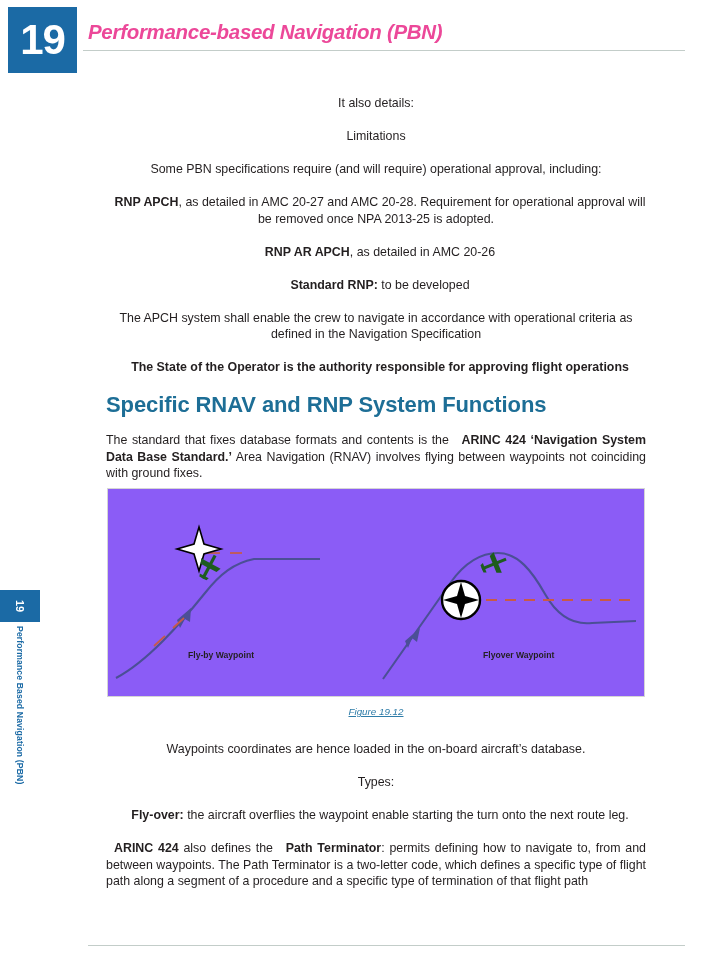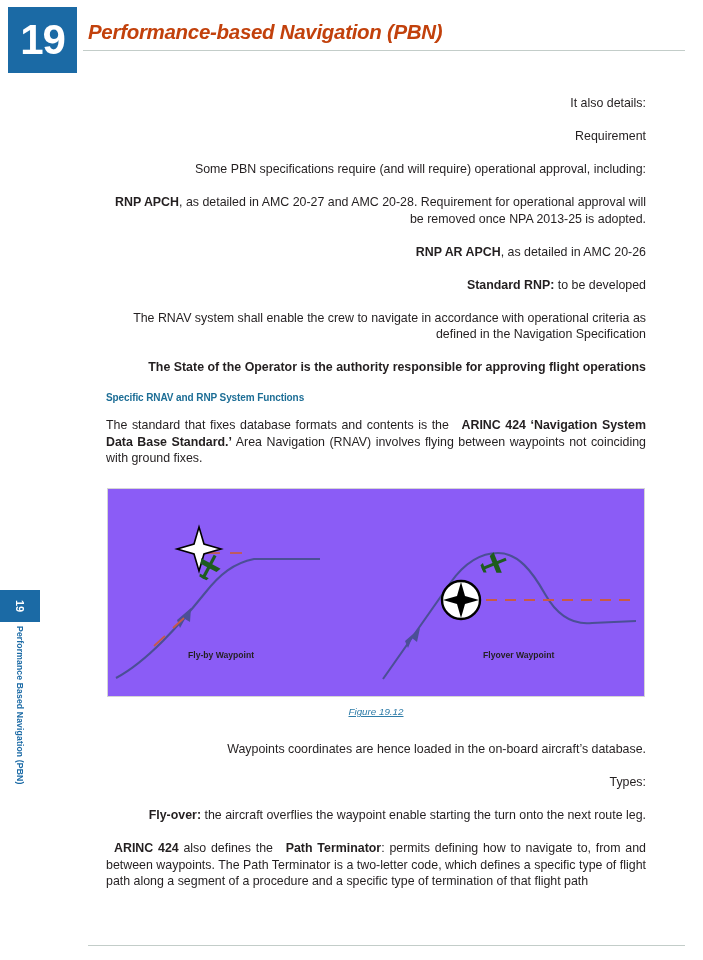--- a/index.html
+++ b/index.html
@@ -35,21 +35,21 @@
   }
 
   
   .running-head {
     position: absolute;
     left: 88px;
     top: 20px;
     font-size: 20.5px;
     font-style: italic;
     font-weight: bold;
-    color: #c2410c;
+    color: #ec4899;
     letter-spacing: -0.3px;
     font-family: "Liberation Sans", sans-serif;
     white-space: nowrap;
   }
   .header-rule {
     position: absolute;
     left: 83px;
     top: 50px;
     width: 602px;
     height: 1px;
@@ -106,31 +106,31 @@
     position: absolute;
     left: 106px;
     top: 95px;
     width: 540px;
   }
   p.body {
     margin: 0 0 16.5px 0;
     font-size: 12.4px;
     line-height: 16.5px;
     color: #231f20;
-    text-align: right;
+    text-align: center;
     font-family: "Liberation Sans", sans-serif;
   }
   p.justify {
     text-align: justify;
   }
   p.body b { font-weight: bold; margin-left: 8px; }
 
   h2.section-heading {
     margin: 6px 0 14px 0;
-    font-size: 10px;
+    font-size: 22px;
     font-weight: bold;
     color: #1d6e96;
     letter-spacing: -0.1px;
     font-family: "Liberation Sans", sans-serif;
   }
 
   
   .figure-wrap {
     position: absolute;
     left: 107px;
@@ -189,32 +189,32 @@
 
 <div class="side-tab-box">
   <div class="side-tab-num">19</div>
 </div>
 <div class="side-tab-label">Performance Based Navigation (PBN)</div>
 
 <div class="content">
 
   <p class="body">It also details:</p>
 
-  <p class="body">Requirement</p>
+  <p class="body">Limitations</p>
 
 
   <p class="body">Some PBN specifications require (and will require) operational approval, including:</p>
 
   <p class="body"><b>RNP APCH</b><span>, as detailed in AMC 20-27 and AMC 20-28. Requirement for operational approval will be removed once NPA 2013-25 is adopted.</span></p>
 
   <p class="body"><b>RNP AR APCH</b><span>, as detailed in AMC 20-26</span></p>
 
   <p class="body"><b>Standard RNP:</b><span> to be developed</span></p>
 
-  <p class="body">The RNAV system shall enable the crew to navigate in accordance with operational criteria as defined in the Navigation Specification</p>
+  <p class="body">The APCH system shall enable the crew to navigate in accordance with operational criteria as defined in the Navigation Specification</p>
 
   <p class="body"><b>The State of the Operator is the authority responsible for approving flight operations</b></p>
 
   <h2 class="section-heading">Specific RNAV and RNP System Functions</h2>
 
   <p class="body justify"><span>The standard that fixes database formats and contents is the </span><b>ARINC 424 ‘Navigation System Data Base Standard.’</b><span> Area Navigation (RNAV) involves flying between waypoints not coinciding with ground fixes.</span></p>
 
 </div>
 
 <div class="figure-wrap">

